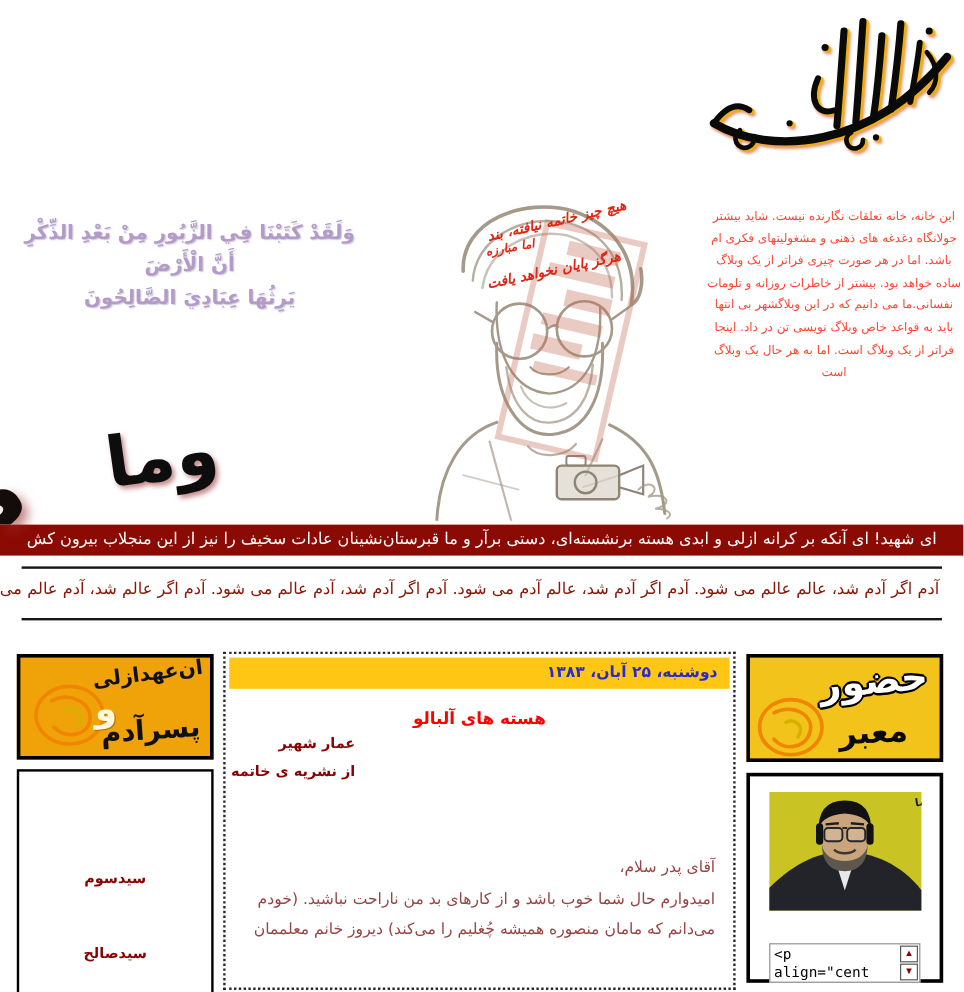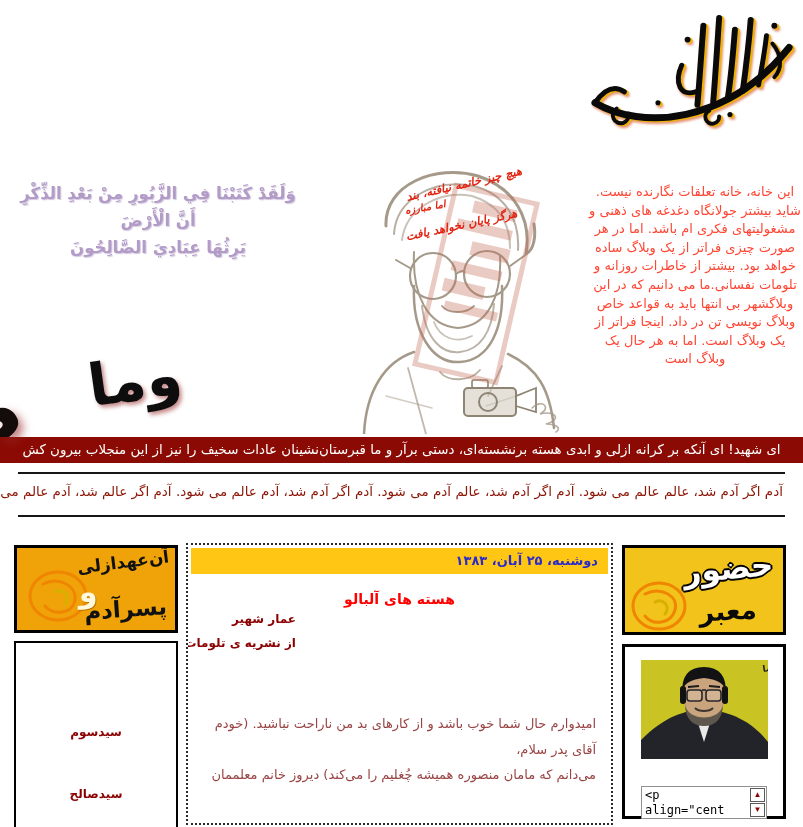--- a/index.html
+++ b/index.html
@@ -28,22 +28,22 @@
            transform:rotate(13deg); opacity:.36; border:5px solid #c5705a; padding:8px 7px; }
   .stamp .bar { background:#c5705a; margin-bottom:9px; }
 
   .rednote { position:absolute; left:404px; top:170px; width:178px; direction:rtl;
              color:#e32412; font-weight:bold; font-style:italic; font-size:11.5px; }
   .rednote span { display:block; }
   .rednote .n1 { transform:rotate(-13deg); text-align:left; }
   .rednote .n2 { transform:rotate(-10deg); font-size:10px; margin:9px 38px 0 0; text-align:left; }
   .rednote .n3 { transform:rotate(-12deg); margin-top:7px; text-align:left; }
 
-  .intro { position:absolute; right:2px; top:183px; width:212px; direction:rtl;
-           text-align:center; color:#ff4533; font-size:13px; line-height:18.6px; }
+  .intro { position:absolute; right:2px; top:172px; width:212px; direction:rtl;
+           text-align:center; color:#ff4533; font-size:10px; line-height:18.6px; }
 
   
   .banner { width:803px; height:26px; line-height:26px; background:#8b0b04; color:#ffffff;
             direction:rtl; text-align:center; font-size:13.4px; }
   .rule { height:2px; background:#161616; margin:0 18px; }
   .rule1 { margin-top:9px; }
   .rule2 { margin-top:13px; }
   .ticker { margin-top:7px; height:21px; line-height:21px; direction:rtl; white-space:nowrap;
             overflow:hidden; text-align:center; color:#8b1607; font-size:13.5px; padding:0 20px; }
 
@@ -216,25 +216,25 @@
       <a class="sidelink">سیدصالح</a>
       <a class="sidelink">سیدمحمود</a>
     </div>
   </div>
 
   <div class="col-mid">
     <div class="datebar">دوشنبه، ۲۵ آبان، ۱۳۸۳</div>
     <div class="post-title">هسته های آلبالو</div>
     <div class="byline">
       <div>عمار شهیر</div>
-      <div>از نشریه ی تلومات</div>
+      <div>از نشریه ی خاتمه</div>
     </div>
     <div class="postbody">
+      <div>آقای پدر سلام،</div>
       <div>امیدوارم حال شما خوب باشد و از کارهای بد من ناراحت نباشید. (خودم</div>
-      <div>آقای پدر سلام،</div>
       <div>می‌دانم که مامان منصوره همیشه چُغلیم را می‌کند) دیروز خانم معلممان</div>
     </div>
   </div>
 
   <div class="col-right">
     <div class="goldbox right">
       <svg class="scribble" style="top:30px; left:4px;" width="62" height="56" viewBox="0 0 62 56">
         <g fill="none" stroke="#f08500" stroke-width="3" stroke-linecap="round">
           <ellipse cx="30" cy="28" rx="26" ry="23"></ellipse>
           <path d="M16,16 C32,8 50,18 46,32 C42,46 24,48 16,38"></path>

